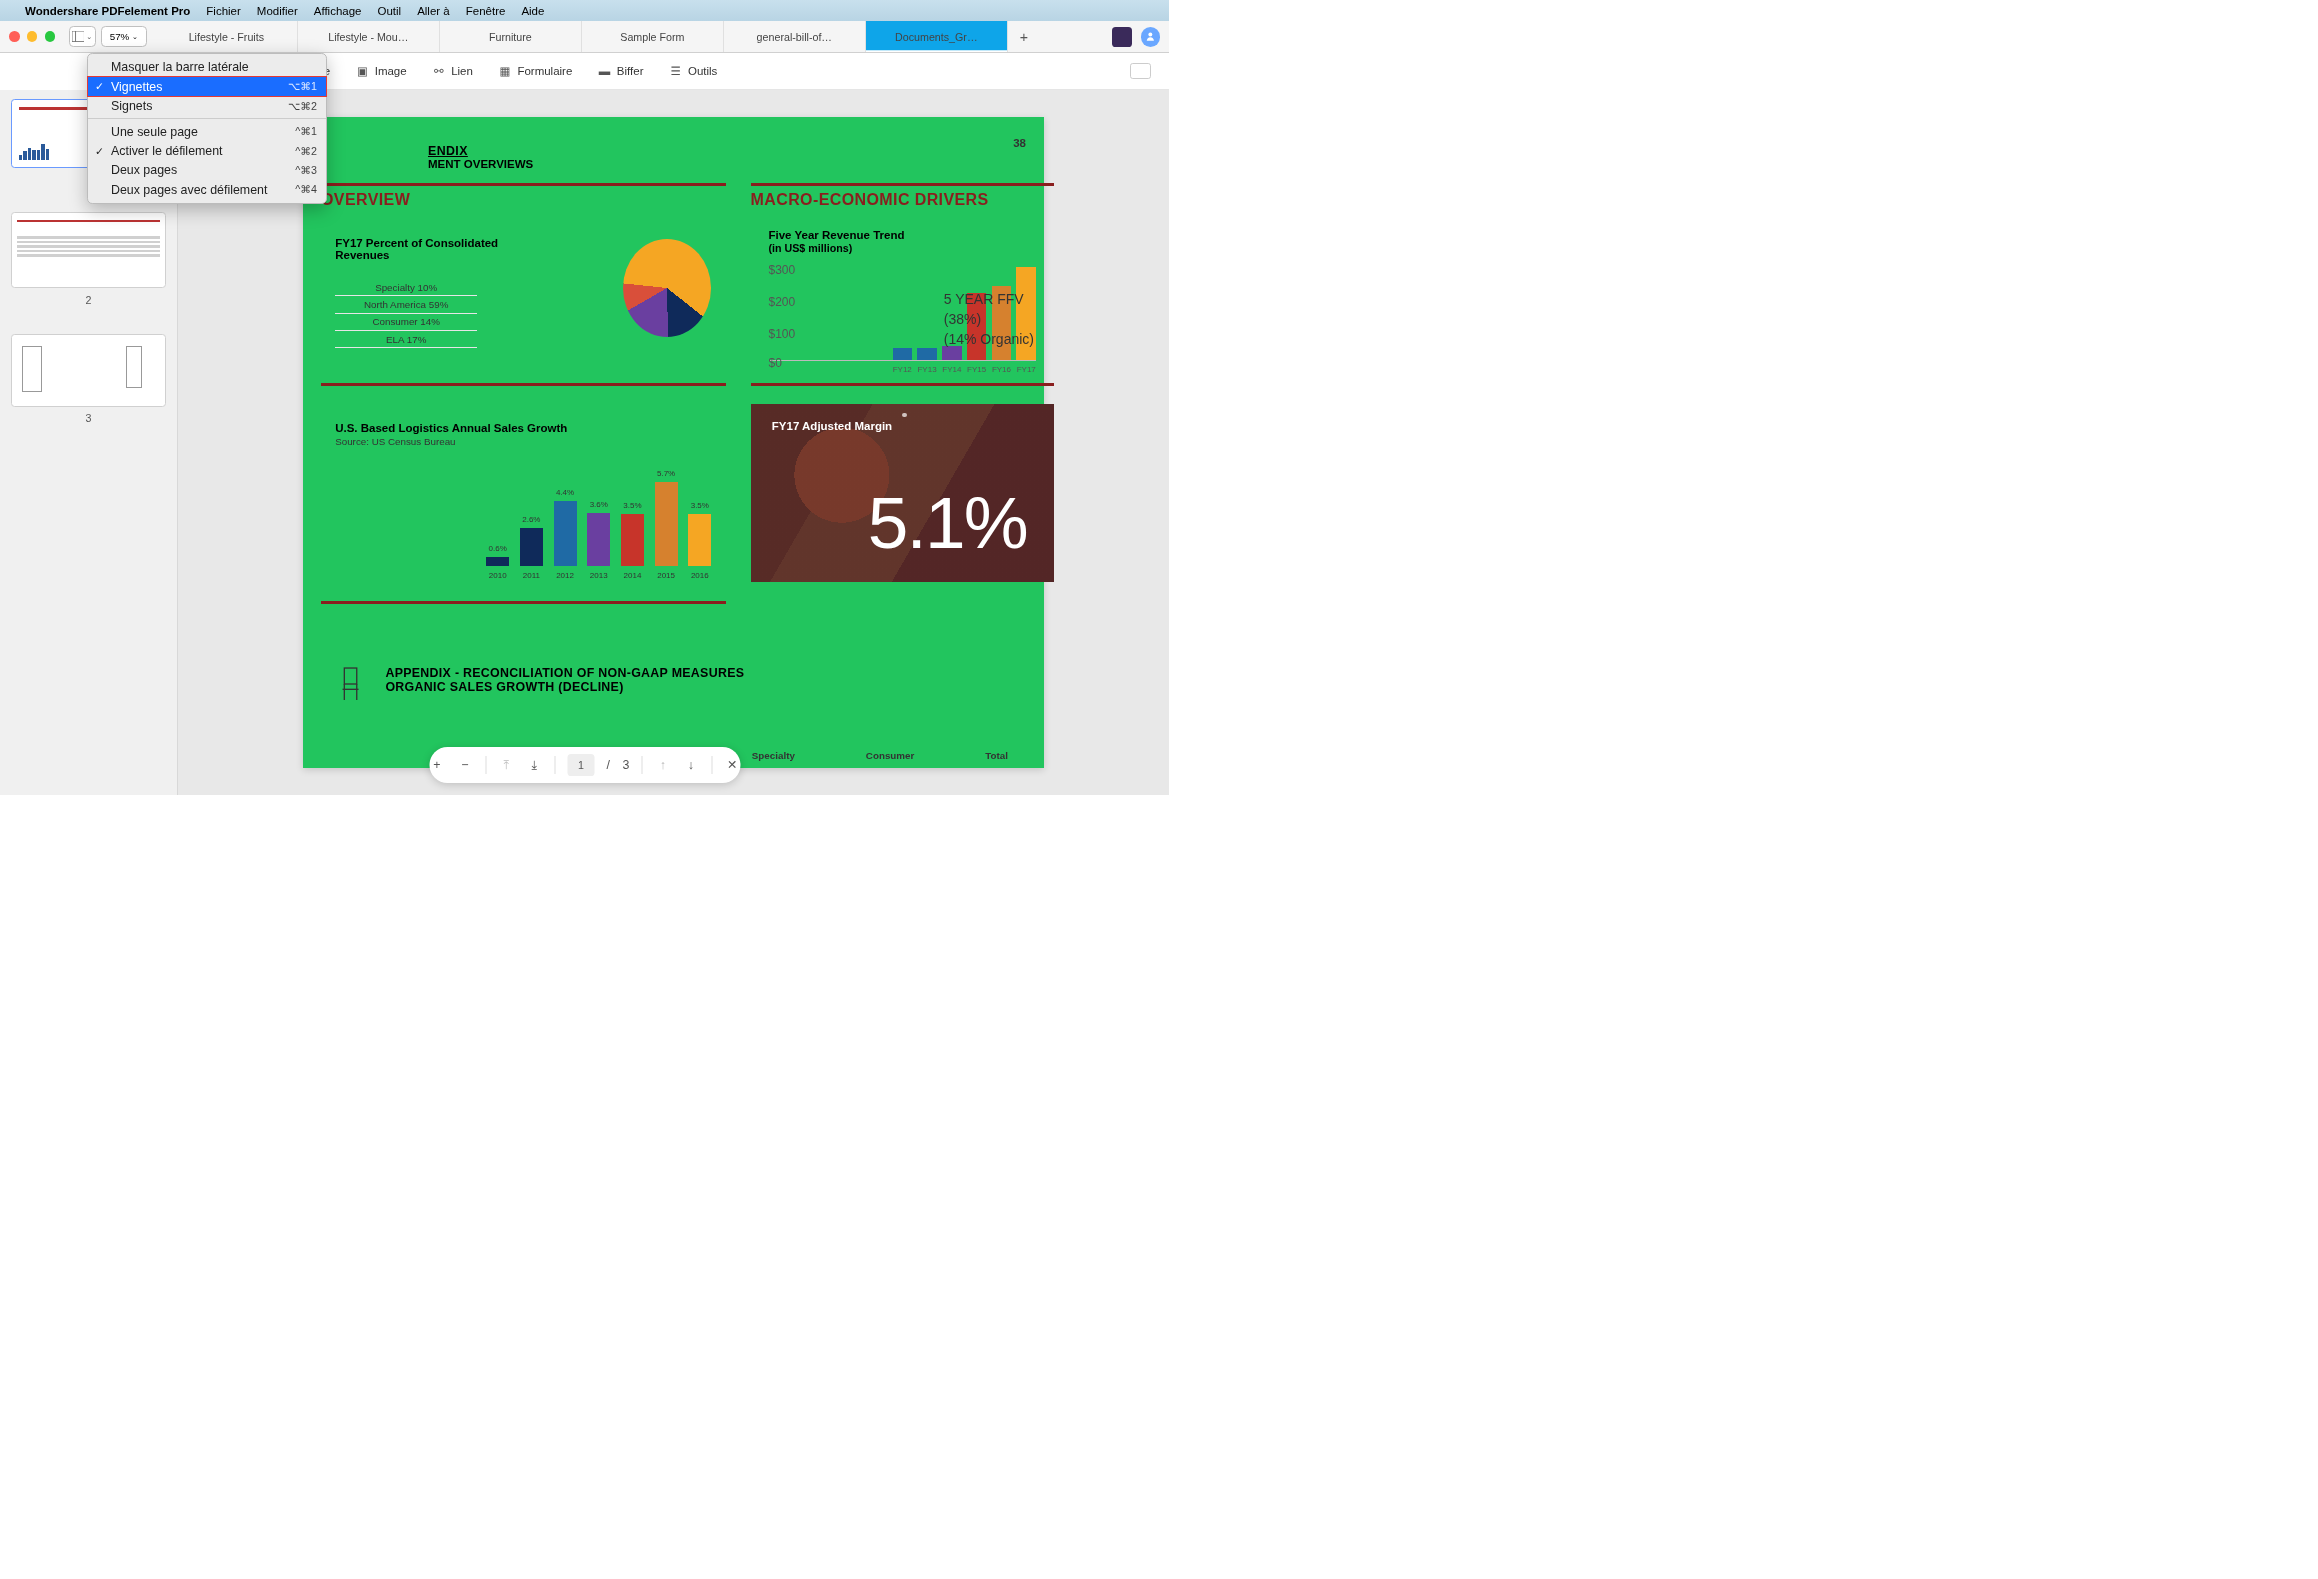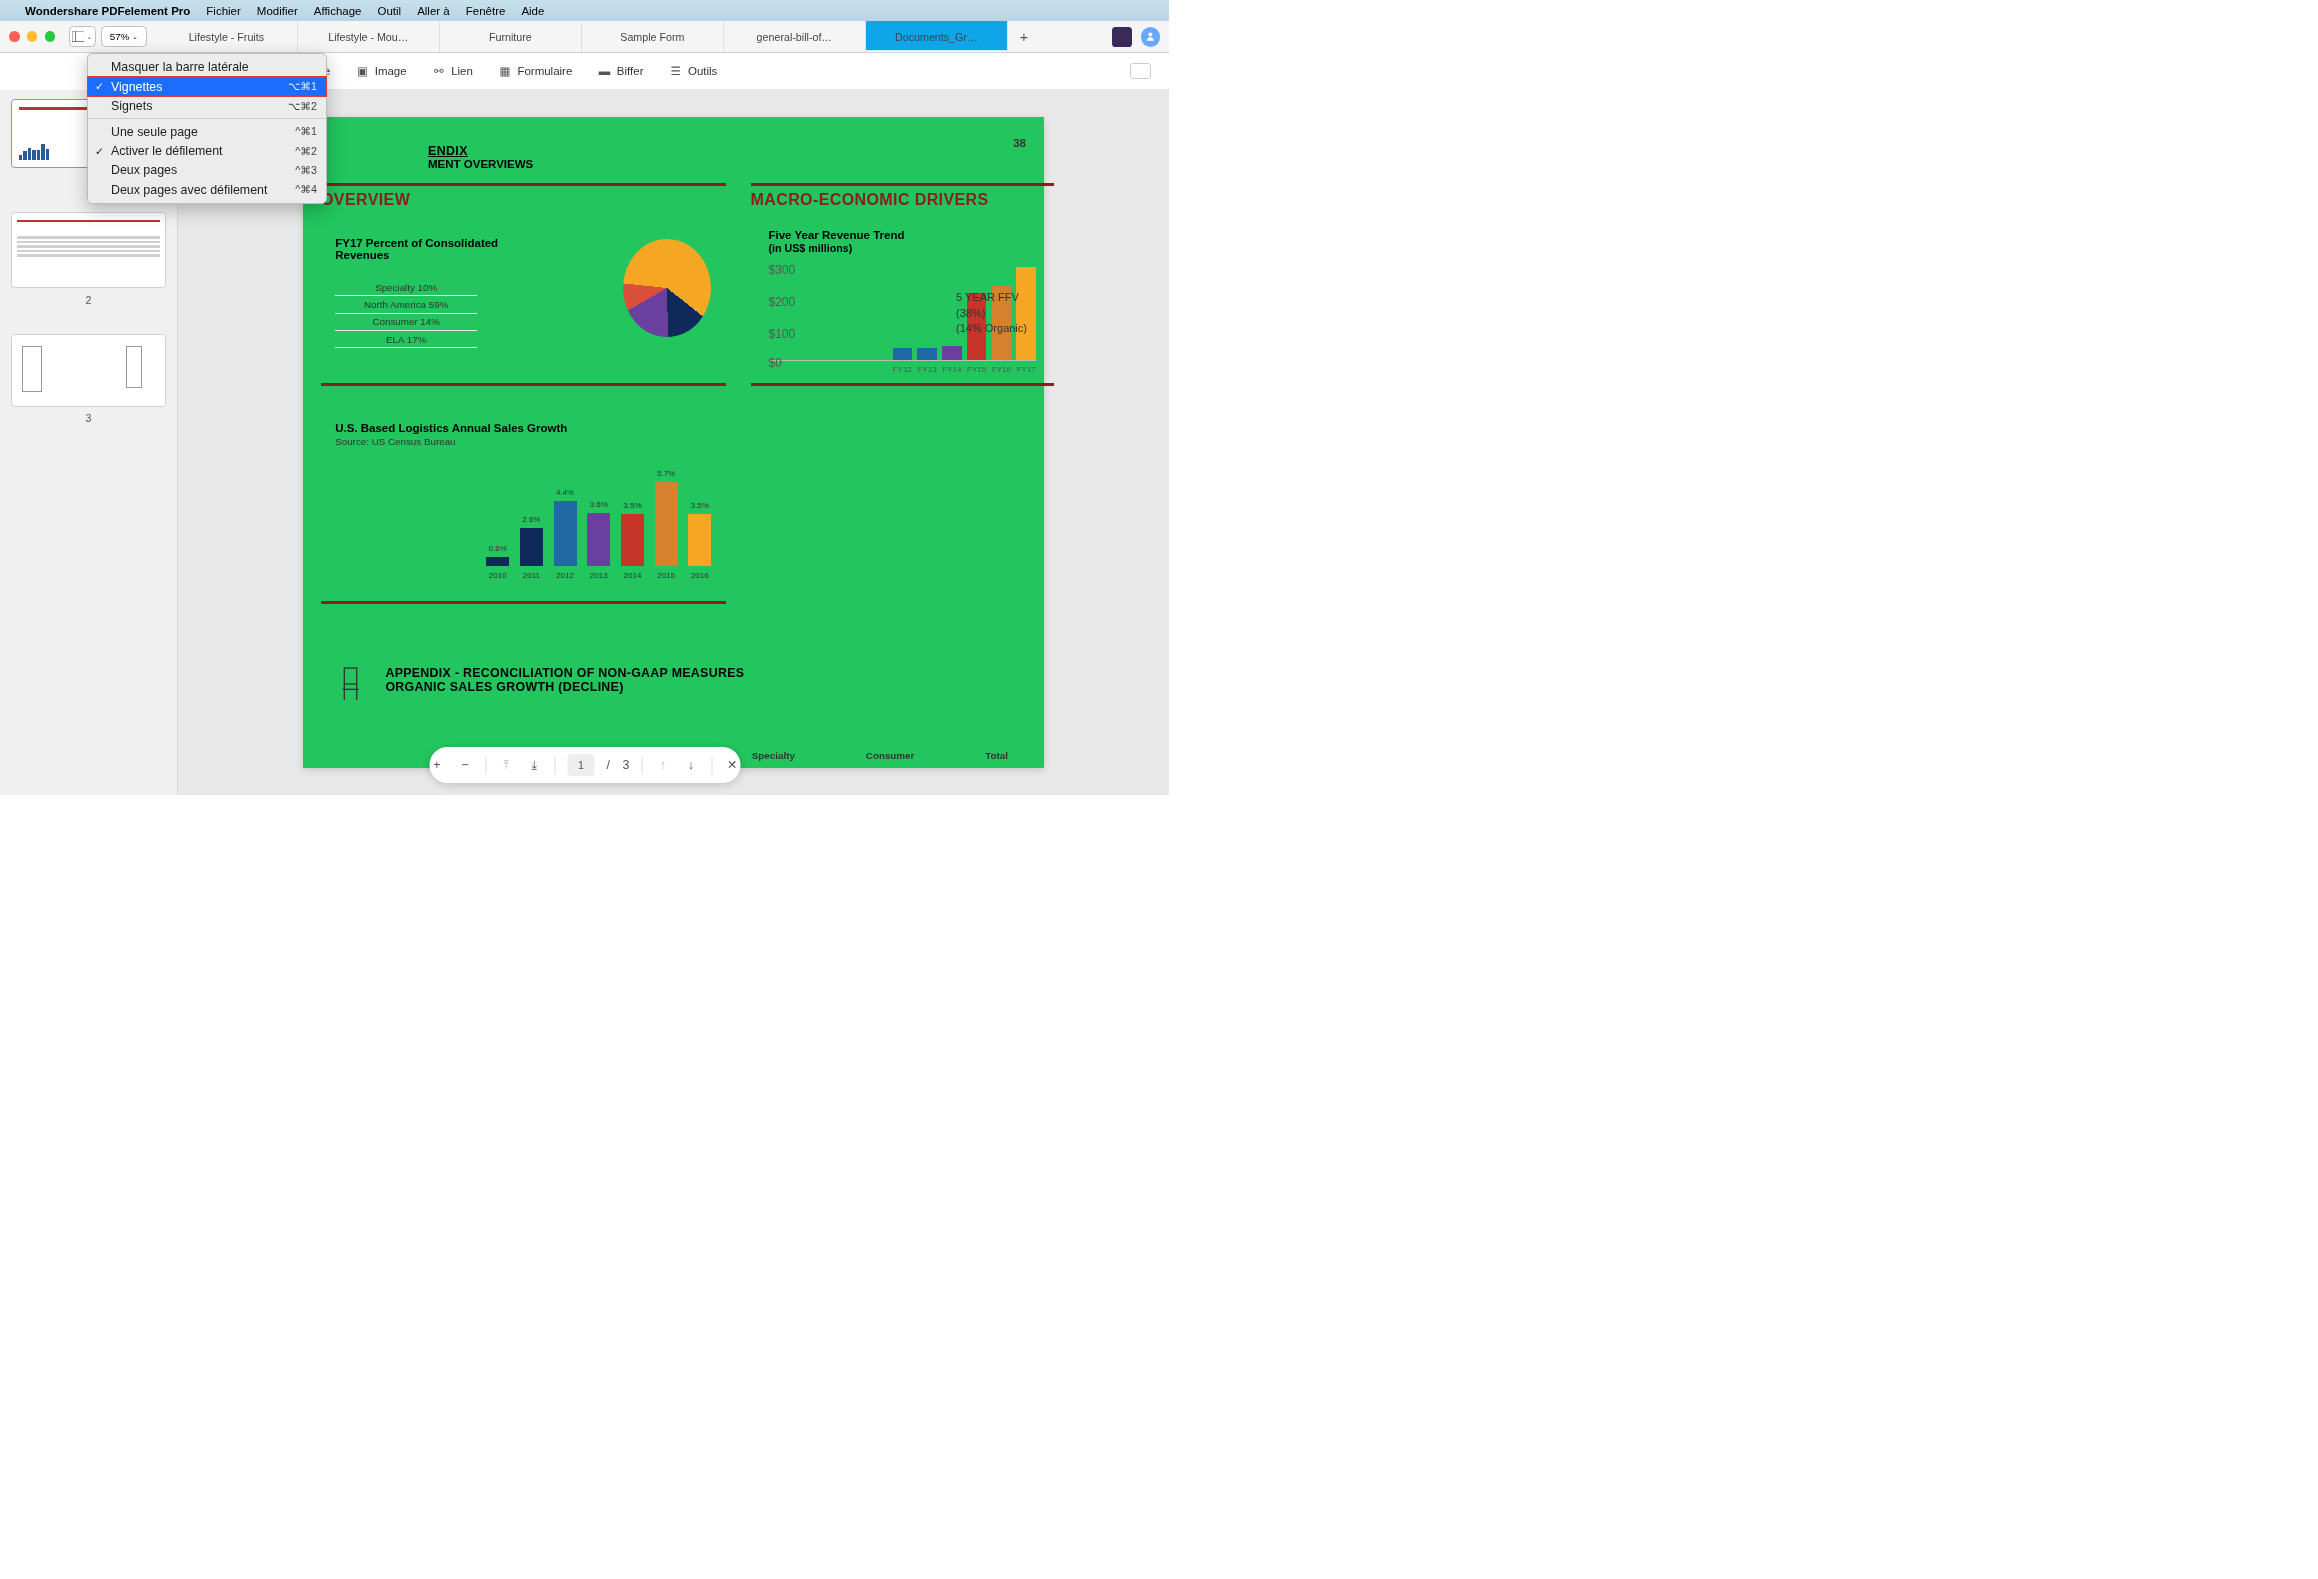--- a/index.html
+++ b/index.html
@@ -72,21 +72,21 @@
 .pie { width: 98px; height:98px; border-radius:50%; position:relative; margin-left:62px; margin-top:-9px;}
 
 
 .macro-body { padding: 10.7px 18px 9px;}
 .macro-axis { position:relative; height: 98px; margin-top:9px; border-bottom:0.9px solid #bbb;}
 .macro-ylab { position:absolute; left:0; font-size:12px; color:#555;}
 .macro-bars { position:absolute; left:124px; bottom:0; display:flex; gap:5.3px; align-items:flex-end; height:100%;}
 .mbar { width: 19.5px; }
 .macro-xlabs { margin-left:124px; display:flex; gap:5.3px; font-size:8px; color:#555; margin-top:3.6px;}
 .macro-xlabs span{ width:19.5px; text-align:center;}
-.macro-note { position:absolute; right:9px; top:27px; font-size:11px; color:#333; line-height:1.4;}
+.macro-note { position:absolute; right:2px; top:27px; font-size:14px; color:#333; line-height:1.4;}
 
 
 .log-bars { display:flex; gap:10.7px; align-items:flex-end; height:115px; margin-top:18px; margin-left:151px; position:relative;}
 .lbar-wrap { display:flex; flex-direction:column; align-items:center; width:23px;}
 .lbar-lab { font-size:8px; color:#333; margin-bottom:3.6px;}
 .lbar { width:23px;}
 .lbar-x { font-size:8px; color:#333; margin-top:5.3px;}
 
 
 .margin-card { background: #8a1e1e; position:relative; height: 178px; overflow:hidden;}
@@ -343,20 +343,26 @@
                 </div>
                 <div class="lbar-wrap">
                   <div class="lbar-lab">3.5%</div>
                   <div class="lbar" style="height: 52px; background: rgb(245, 166, 35);"></div>
                   <div class="lbar-x">2016</div>
                 </div>
               </div>
           </div>
         </div>
 
+        <div class="margin-card">
+          <div class="margin-img"></div>
+          <div class="margin-dot"></div>
+          <div class="margin-title">FY17 Adjusted Margin</div>
+          <div class="margin-pct">5.1%</div>
+        </div>
       </div>
 
       <div class="appendix2">
         <svg class="chair-icon" viewBox="0 0 32 40">
             <rect x="6" y="2" width="14" height="18" fill="none" stroke="#333" stroke-width="1.5"></rect>
             <line x1="6" y1="20" x2="6" y2="38" stroke="#333" stroke-width="1.5"></line>
             <line x1="20" y1="20" x2="20" y2="38" stroke="#333" stroke-width="1.5"></line>
             <line x1="4" y1="26" x2="22" y2="26" stroke="#333" stroke-width="1.5"></line>
           </svg>
         <div class="appendix2-txt">

